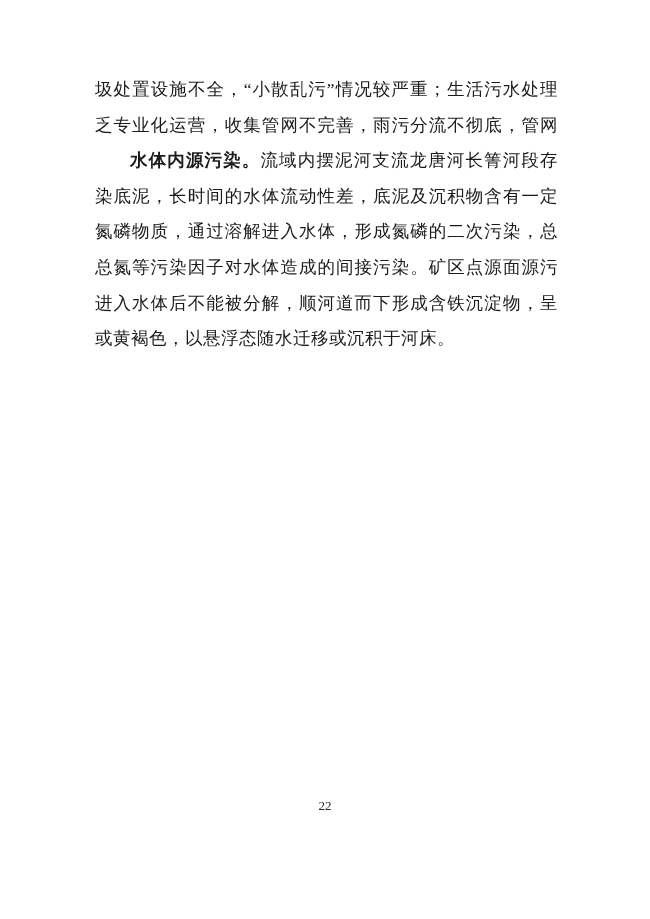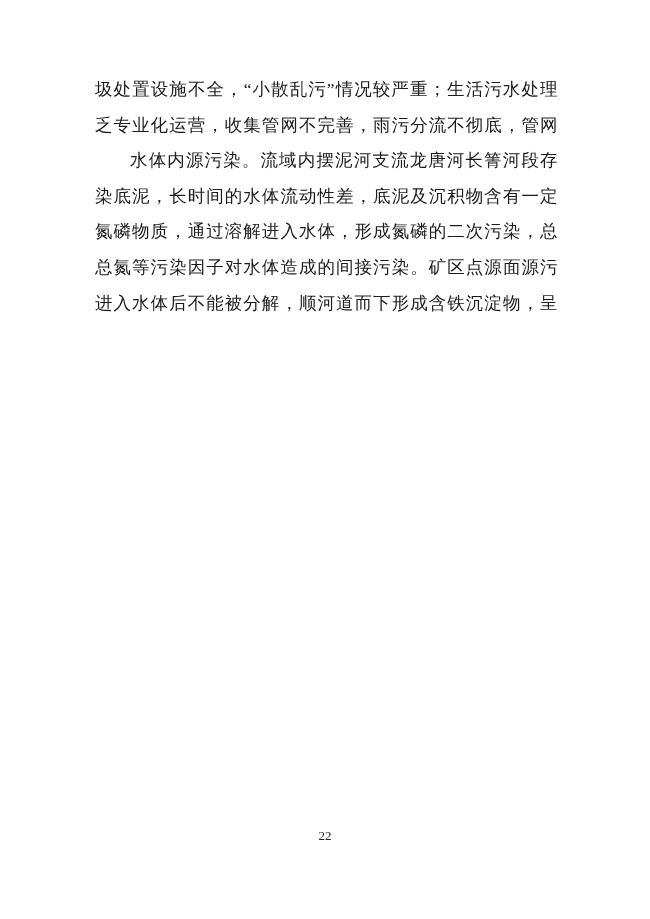--- a/index.html
+++ b/index.html
@@ -36,27 +36,27 @@
     text-align-last: justify;
     letter-spacing: 0.5px;
   }
   .line.last {
     text-align-last: left;
   }
   .line.indent {
     text-indent: 35px;
   }
   .bold {
-    font-weight: normal;
+    font-weight: bold;
   }
   .page-number {
     position: absolute;
     left: 0;
     right: 0;
-    top: 828px;
+    top: 798px;
     text-align: center;
     font-size: 13px;
     color: #222222;
     font-family: "Liberation Serif", "DejaVu Serif", serif;
   }
 </style>
 </head>
 <body>
 
 <div class="page">
@@ -67,19 +67,20 @@
       <span class="line">圾处置设施不全，“小散乱污”情况较严重；生活污水处理设施缺</span>
       <span class="line">乏专业化运营，收集管网不完善，雨污分流不彻底，管网管护</span>
     </p>
 
     <p class="para">
       <span class="line indent"><span class="bold">水体内源污染。</span><span>流域内摆泥河支流龙唐河长箐河段存在污</span></span>
       <span class="line">染底泥，长时间的水体流动性差，底泥及沉积物含有一定量的</span>
       <span class="line">氮磷物质，通过溶解进入水体，形成氮磷的二次污染，总磷、</span>
       <span class="line">总氮等污染因子对水体造成的间接污染。矿区点源面源污染物</span>
       <span class="line">进入水体后不能被分解，顺河道而下形成含铁沉淀物，呈黄色</span>
+      <span class="line last">或黄褐色，以悬浮态随水迁移或沉积于河床。</span>
     </p>
 
   </div>
 
   <div class="page-number">22</div>
 
 </div>
 
 </body></html>

